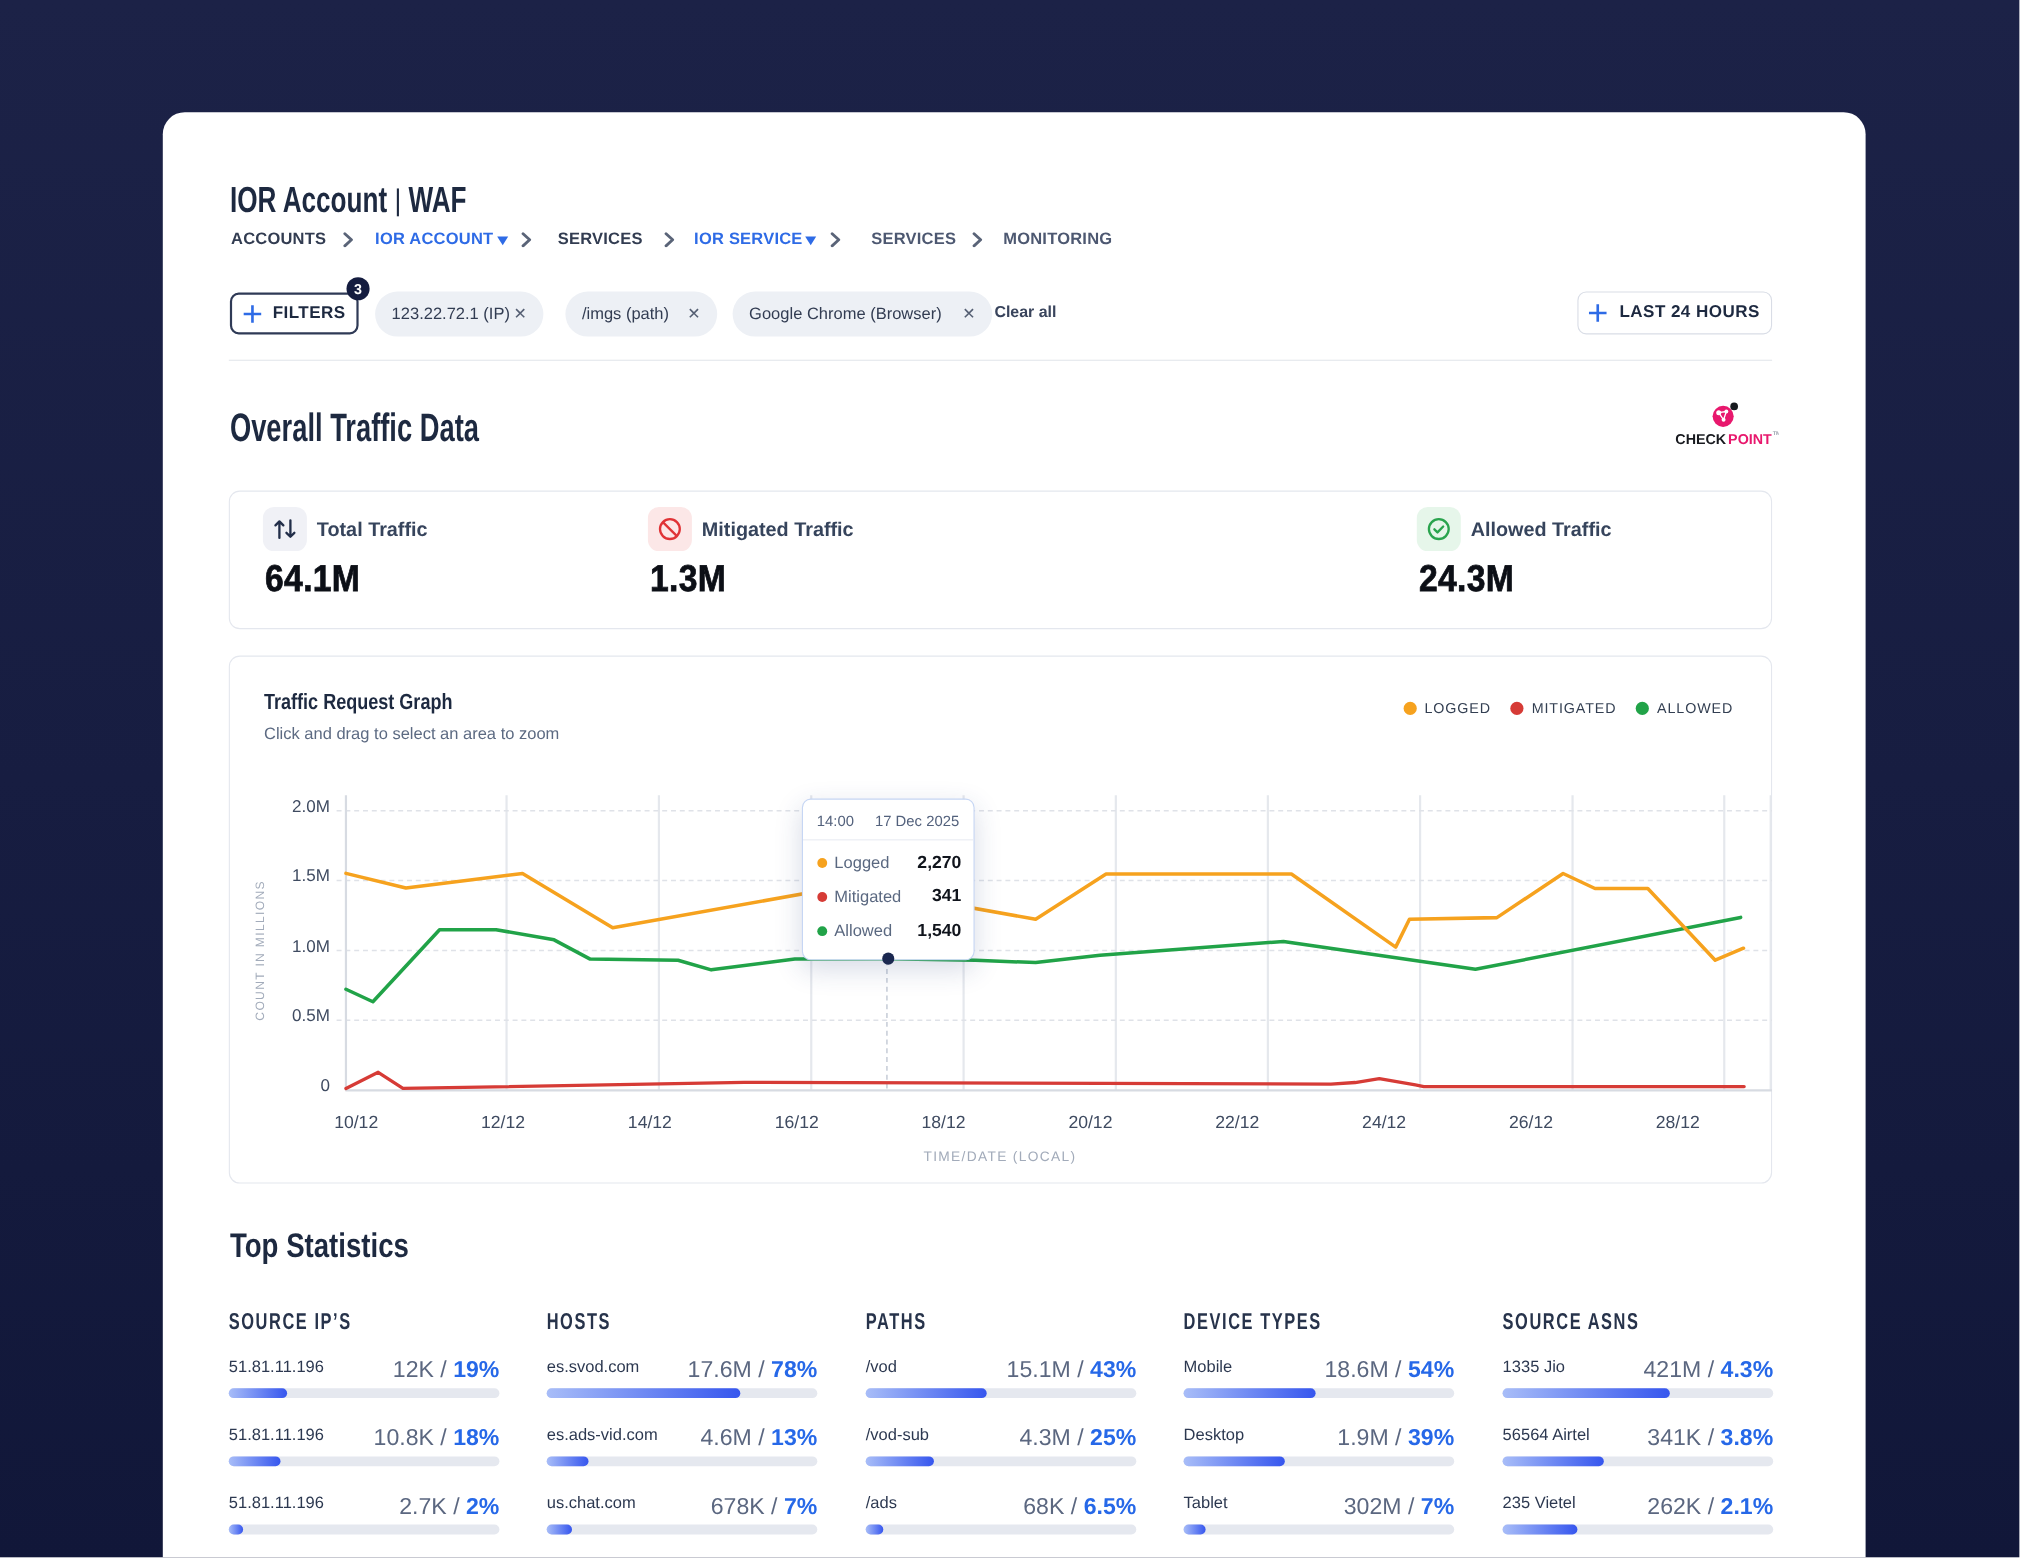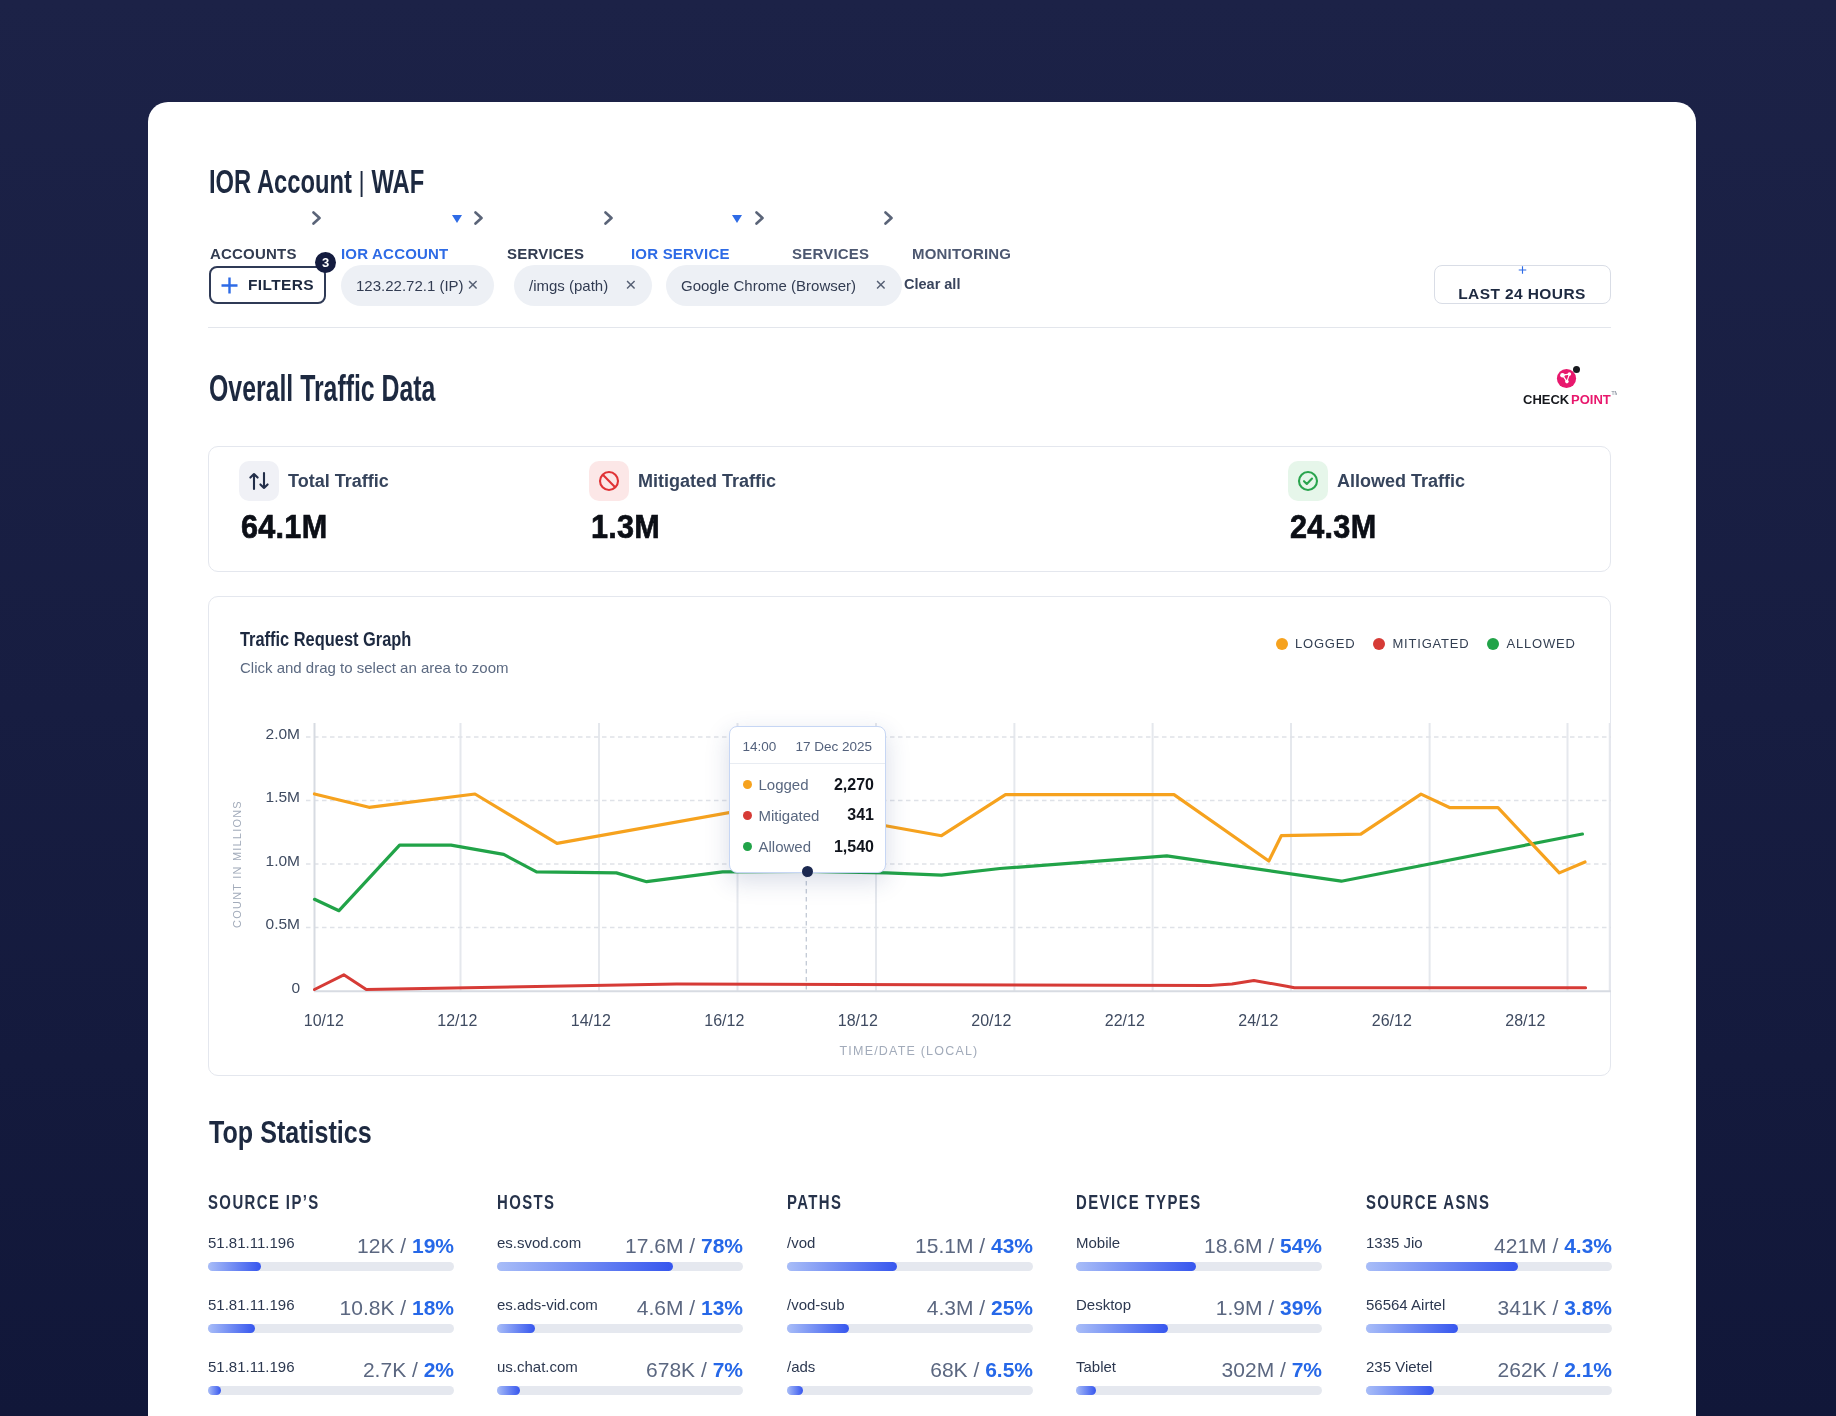--- a/index.html
+++ b/index.html
@@ -13,21 +13,21 @@
   .hdr-font { font-weight:700; color:#1d2940; letter-spacing:-0.5px; }
 </style>
 </head>
 <body>
 <div id="page">
   <div id="card"></div>
 
   <div class="abs hdr-font" style="left:209px; top:163px; font-size:33px; letter-spacing:0; transform:scaleX(0.72); transform-origin:0 0; white-space:nowrap;">IOR Account <span style="display:inline-block; transform:scaleY(0.82); font-weight:400;">|</span> WAF</div>
 
   <style>
-    .bc { position:absolute; top:209px; font-size:15px; font-weight:700; letter-spacing:0.2px; color:#323c51; white-space:nowrap; line-height:17px;margin-top:36px; }
+    .bc { position:absolute; top:209px; font-size:15px; font-weight:700; letter-spacing:0.2px; color:#323c51; white-space:nowrap; line-height:17px; }
     .bc-blue { color:#2e6be6; }
     .bc-light { color:#4d5871; }
     .bc-chev { position:absolute; top:211px; }
     .bc-tri { position:absolute; top:215px; width:0; height:0; border-left:5.5px solid transparent; border-right:5.5px solid transparent; border-top:8px solid #2e6be6; }
   </style>
   <div class="bc" style="left:210px;">ACCOUNTS</div>
   <svg class="bc-chev" style="left:311px;" width="11" height="14" viewBox="0 0 11 14">
       <path d="M2.5 1.5 L8.5 7 L2.5 12.5" fill="none" stroke="#5a6478" stroke-width="2.6" stroke-linecap="round" stroke-linejoin="round"></path>
     </svg>
   <div class="bc bc-blue" style="left:341px;">IOR ACCOUNT</div>
@@ -70,21 +70,21 @@
       <span>Google Chrome (Browser)</span>
       <span class="x">✕</span>
     </div>
   <div class="abs" style="left:904px; top:276px; font-size:14.5px; font-weight:700; color:#39445c;">Clear all</div>
   <style>
     .chip { top:264.5px; height:41px; background:#edf0f5; border-radius:20.5px; display:flex; align-items:center;
             justify-content:space-between; padding:0 15px; font-size:15px; color:#323c52; white-space:nowrap; }
     .chip .x { font-size:14.5px; color:#555f73; font-weight:400; }
   </style>
 
-  <div class="abs" style="left:1433.5px; top:264.5px; width:177px; height:39px; border:1.5px solid #d9dde6; border-radius:8px; background:#fff; display:flex; align-items:center; justify-content:center; gap:11px;flex-direction:column;">
+  <div class="abs" style="left:1433.5px; top:264.5px; width:177px; height:39px; border:1.5px solid #d9dde6; border-radius:8px; background:#fff; display:flex; align-items:center; justify-content:center; gap:11px;">
     <svg width="17" height="17" viewBox="0 0 17 17">
         <path d="M8.5 0.5 V16.5 M0.5 8.5 H16.5" stroke="#2e6be6" stroke-width="2.4"></path>
       </svg>
     <span style="font-size:15.5px; font-weight:700; color:#1d2940; letter-spacing:0.4px;">LAST 24 HOURS</span>
   </div>
 
   <div class="abs" style="left:208px; top:327px; width:1403px; height:1px; background:#e3e6ec;"></div>
 
   <div class="abs hdr-font" style="left:209px; top:368px; font-size:36px; letter-spacing:0; transform:scaleX(0.69); transform-origin:0 0; white-space:nowrap;">Overall Traffic Data</div>
 

